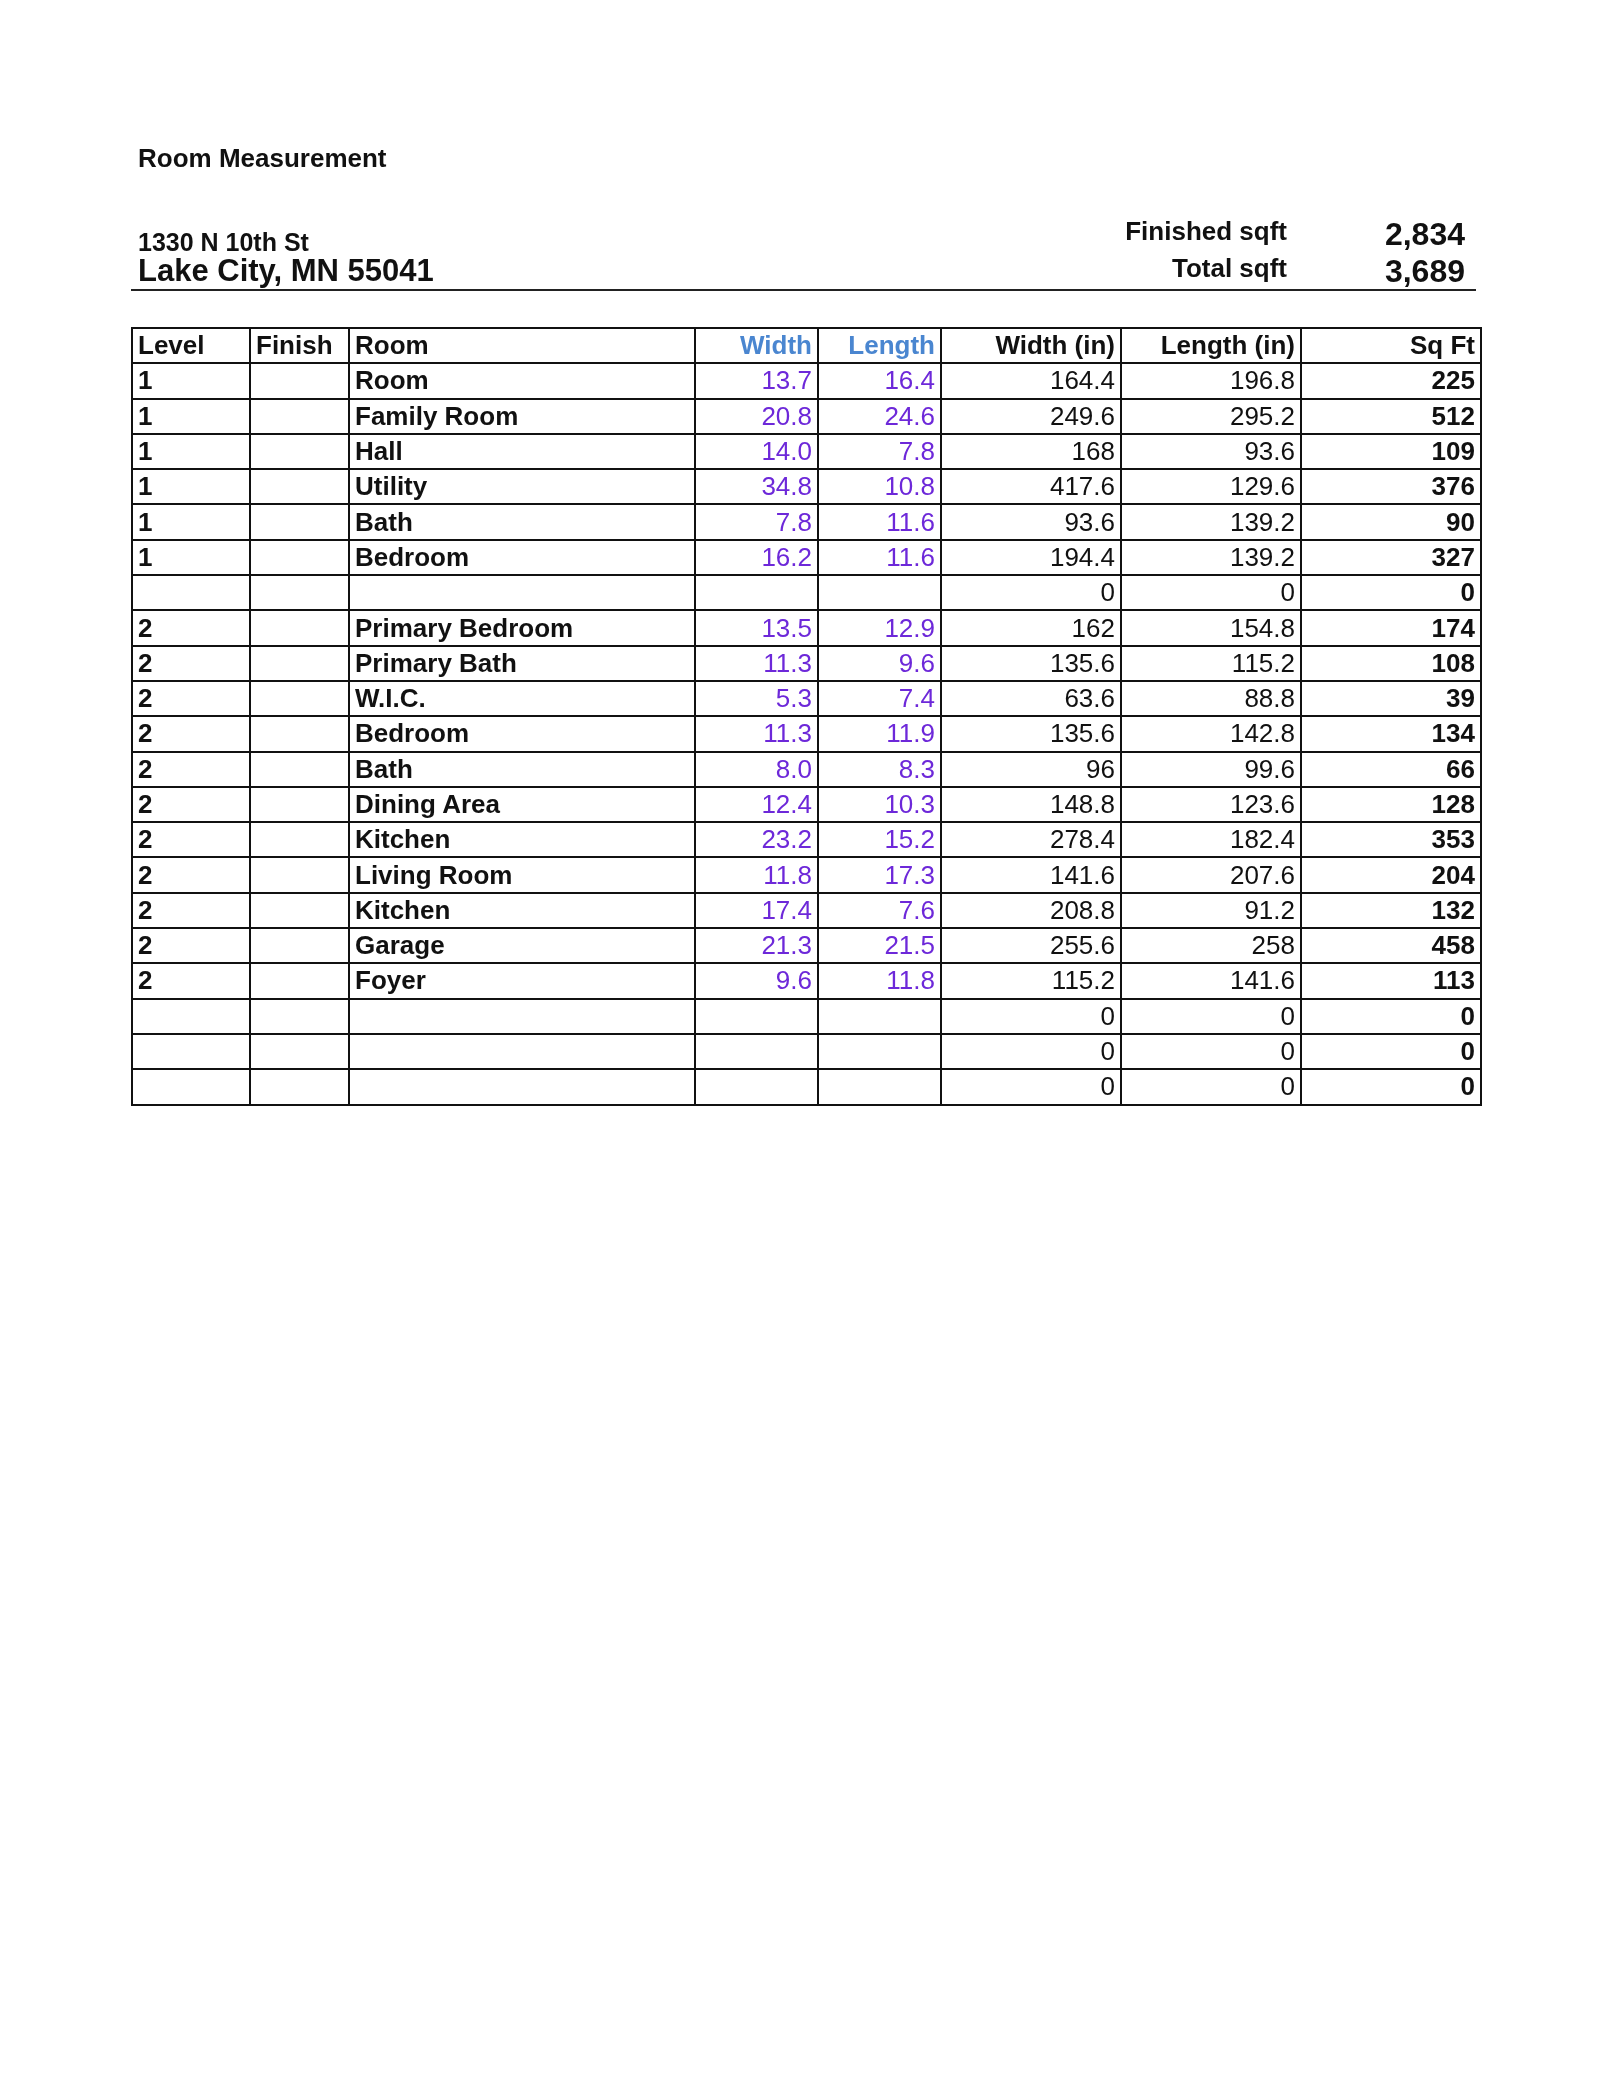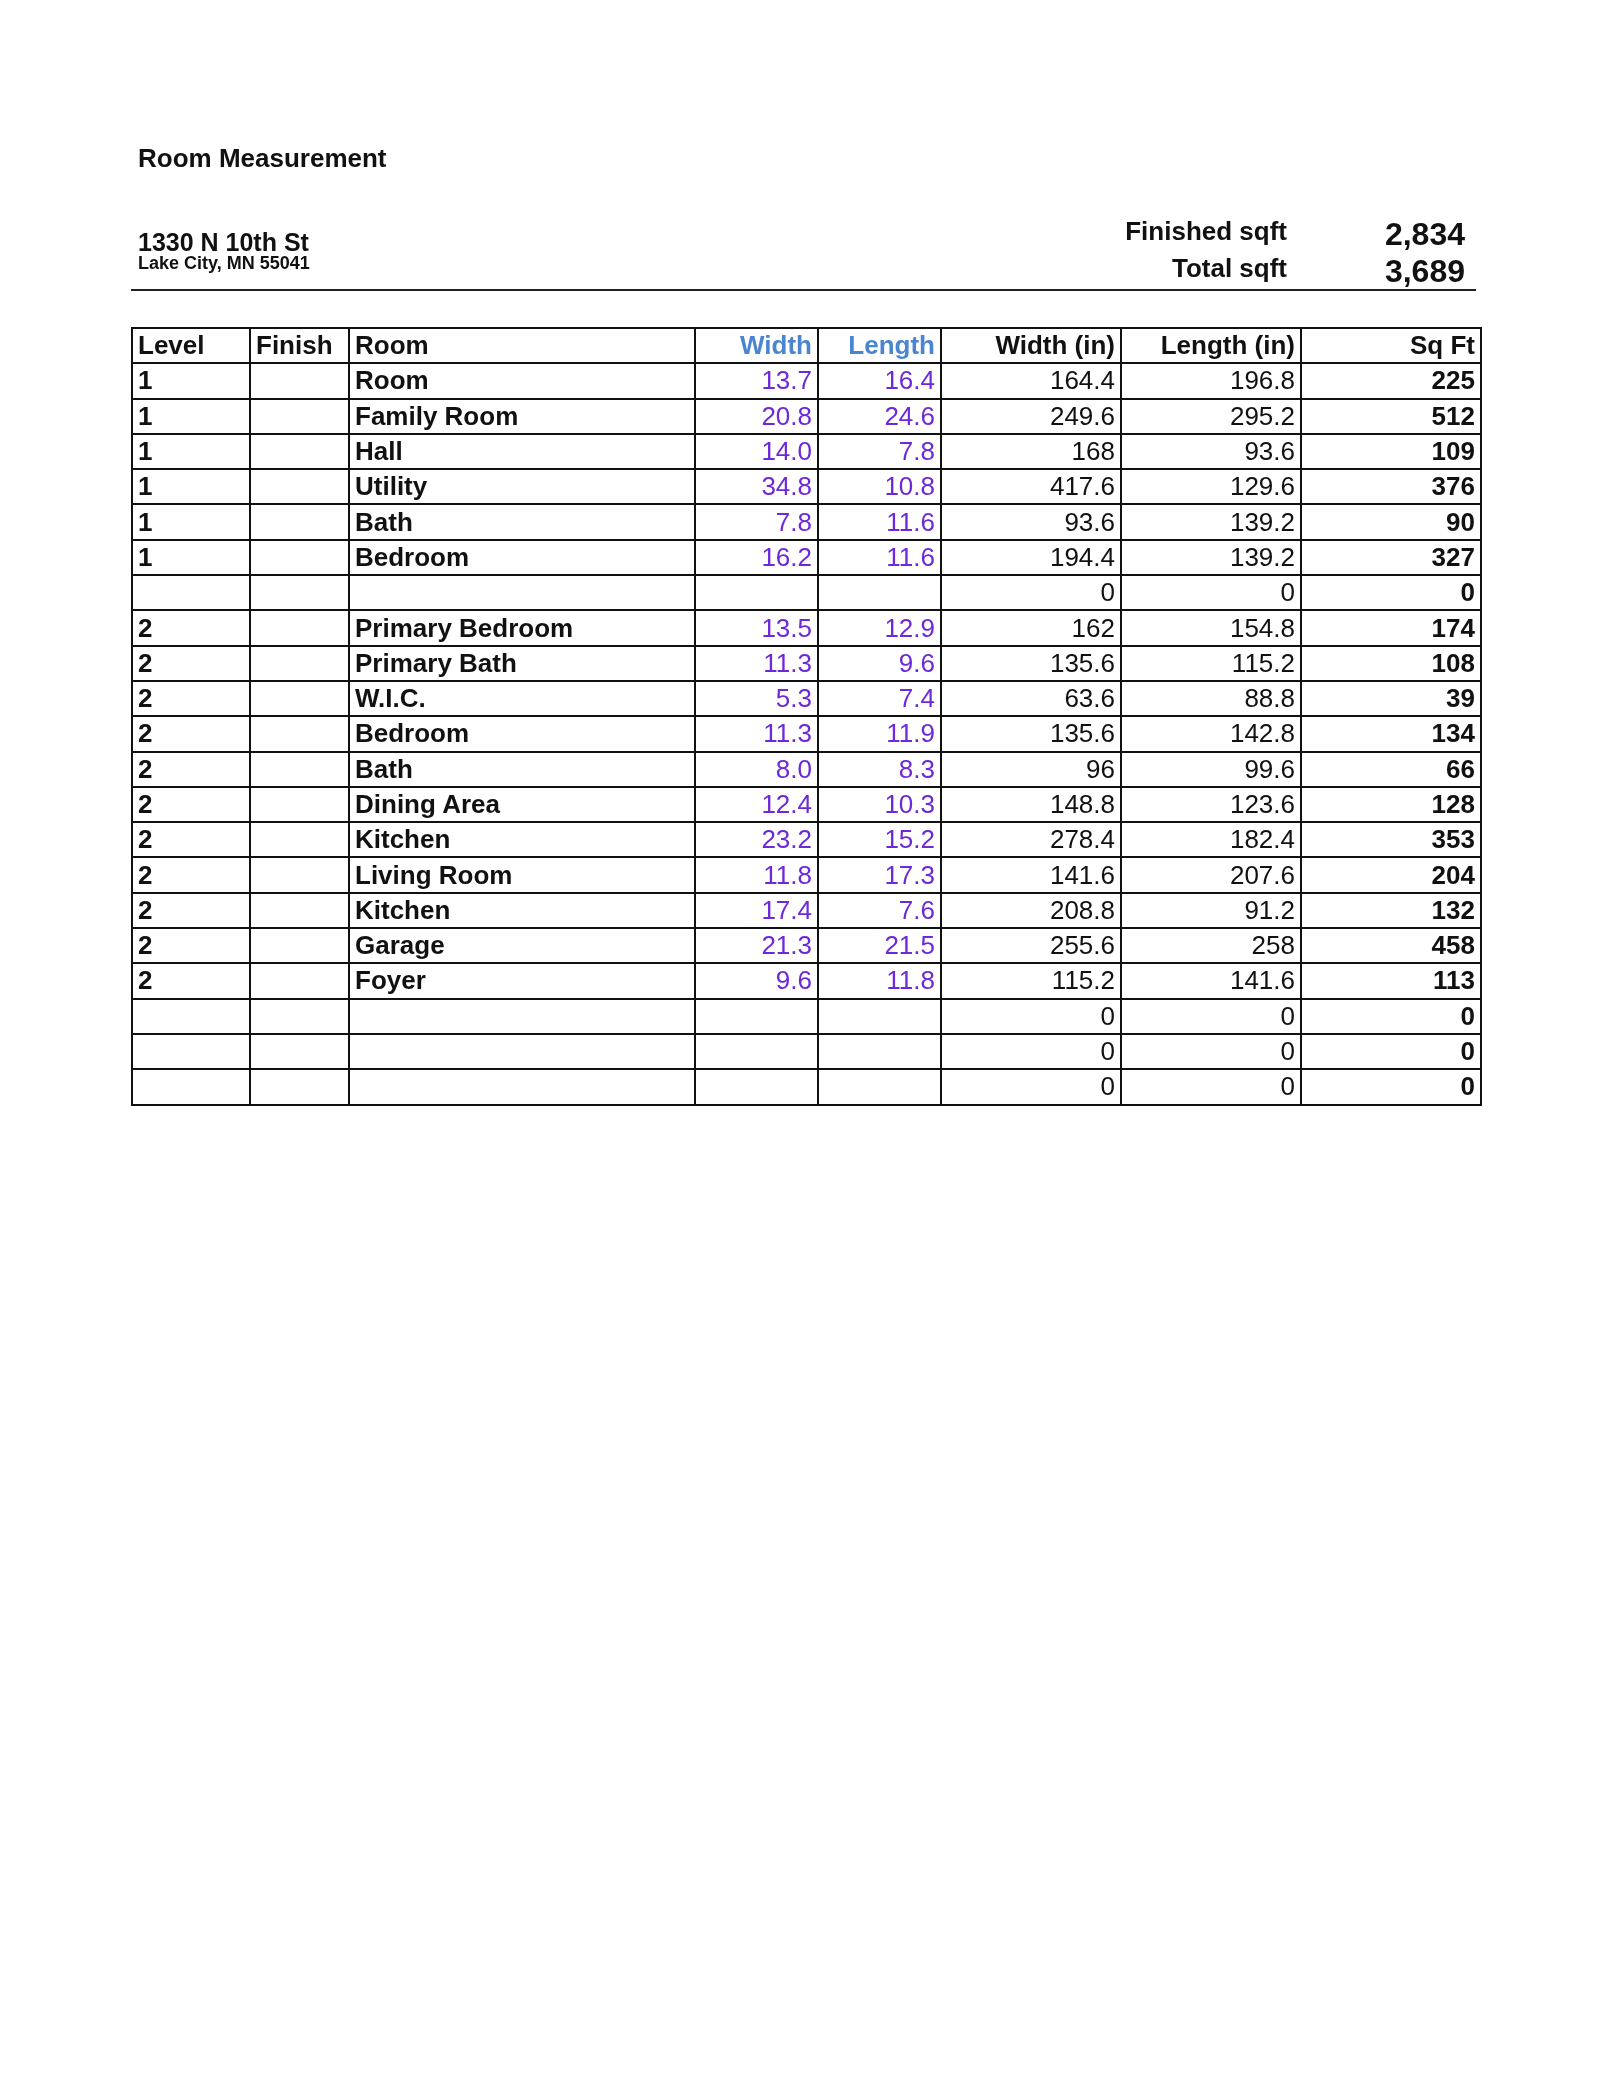--- a/index.html
+++ b/index.html
@@ -1,19 +1,19 @@
 <!DOCTYPE html>
 <html><head>
 <meta charset="utf-8">
 <style>
   html, body { margin:0; padding:0; background:#ffffff; }
   body { width:1607px; height:2080px; position:relative; font-family:"Liberation Sans", sans-serif; color:#111; }
   .title { position:absolute; left:138px; top:143px; font-size:26px; font-weight:bold; }
   .addr1 { position:absolute; left:138px; top:216px; font-size:25px; font-weight:bold;margin-top:12px; }
-  .addr2 { position:absolute; left:138px; top:253px; font-size:18px; font-weight:bold; }
+  .addr2 { position:absolute; left:138px; top:253px; font-size:31px; font-weight:bold; }
   .sum-label { position:absolute; right:320px; font-size:26px; font-weight:bold; text-align:center; }
   .sum-value { position:absolute; right:142px; font-size:32px; font-weight:bold; text-align:right; }
   .row1 { top:216px; }
   .row2 { top:253px; }
   .rule { position:absolute; left:131px; top:289px; width:1345px; height:2px; background:#222; }
   table.grid { position:absolute; left:131px; top:327px; border-collapse:collapse; font-size:26px; }
   table.grid td, table.grid th { border:2px solid #111; height:33.3px; padding:0 5px; line-height:33px; white-space:nowrap; }
   table.grid th { font-weight:bold; text-align:left; }
   .c-level { width:106px; } .c-finish{ width:87px; } .c-room{ width:334px; }
   .c-w{ width:111px; } .c-l{ width:111px;margin-top:32px; } .c-win{ width:168px; } .c-lin{ width:168px; } .c-sq{ width:168px; }

